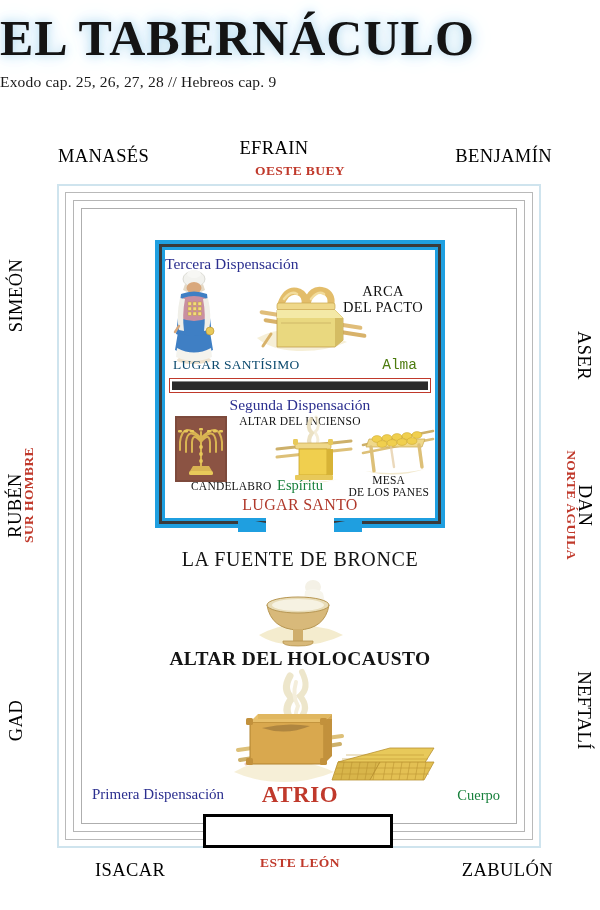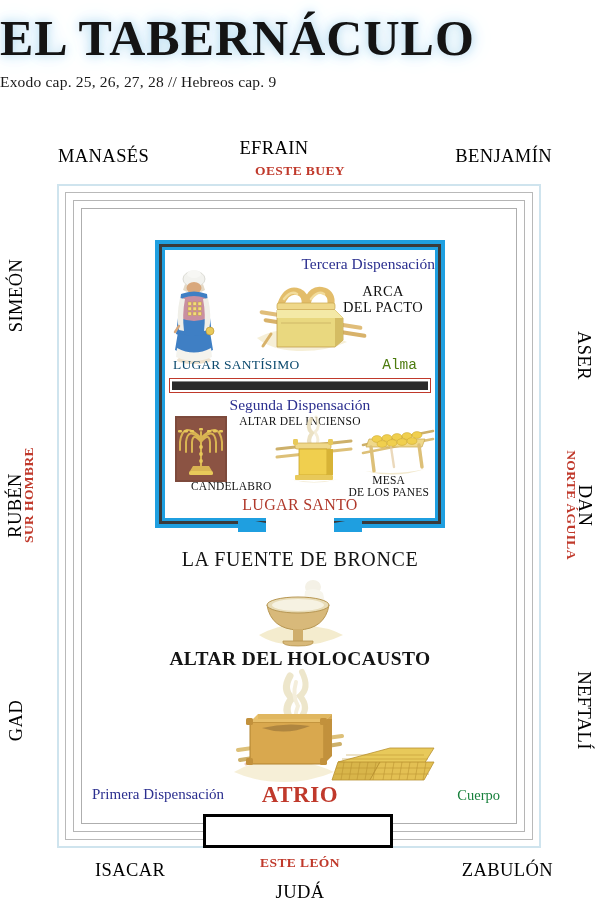--- a/index.html
+++ b/index.html
@@ -68,21 +68,21 @@
     position: absolute; left: 155px; top: 240px; width: 290px; height: 288px;
     background: #1f9fe0; padding: 4px;
   }
   .sanct-dark { width: 100%; height: 100%; background: #3a3a3a; padding: 3px; position: relative; }
   .sanct-blue2 { width: 100%; height: 100%; background: #1f9fe0; padding: 3px; }
   .sanct-inner { width: 100%; height: 100%; background: #ffffff; position: relative; overflow: hidden; }
 
   
   .chamber-hoh { position: relative; height: 127px; width: 100%; }
   .lbl-tercera {
-    position: absolute; top: 5px; left: 0; width: 100%; text-align: right;
+    position: absolute; top: 5px; left: 0; width: 100%; text-align: left;
     font-family: "Liberation Serif", serif; font-size: 15.5px; color: #2b2f8f; font-weight: normal;
   }
   .lbl-arca {
     position: absolute; top: 33px; right: 12px; text-align: center; line-height: 1.12;
     font-family: "Liberation Serif", serif; font-size: 14.5px; color: #111; letter-spacing: .3px;
   }
   .lbl-santisimo {
     position: absolute; bottom: 4px; left: 8px;
     font-family: "Liberation Serif", serif; font-size: 13.5px; color: #0c4a6e; letter-spacing: .2px;
   }
@@ -171,21 +171,20 @@
     <div class="subtitle">Exodo cap. 25, 26, 27, 28  //  Hebreos cap. 9</div>
   </div>
 
   <div class="tribe big t-manases">MANASÉS</div>
   <div class="tribe big t-efrain">EFRAIN</div>
   <div class="tribe dir t-oestebuey">OESTE BUEY</div>
   <div class="tribe big t-benjamin">BENJAMÍN</div>
 
   <div class="tribe big t-isacar">ISACAR</div>
   <div class="tribe dir t-esteleon">ESTE  LEÓN</div>
-  <div class="tribe big t-juda">JUDÁ</div>
   <div class="tribe big t-zabulon">ZABULÓN</div>
 
   <div class="vbox t-simeon">
     <span class="tribe big vrot-l">SIMEÓN</span>
   </div>
   <div class="vbox t-sur">
     <span class="tribe dir vrot-l">SUR HOMBRE</span>
   </div>
   <div class="vbox t-ruben">
     <span class="tribe big vrot-l">RUBÉN</span>
@@ -354,20 +353,21 @@
                     <ellipse cx="51" cy="22" rx="5" ry="3.4"></ellipse>
                 </g>
                 <path d="M10 28 l3 24" stroke="#ddc078" stroke-width="3.4" stroke-linecap="round"></path>
                 <path d="M58 26 l3 22" stroke="#ddc078" stroke-width="3.4" stroke-linecap="round"></path>
                 <path d="M30 28 l3 20" stroke="#e3caa0" stroke-width="2.4" stroke-linecap="round" opacity=".7"></path>
                 <path d="M4 52 q30 8 60 -2 q-30 7 -60 2Z" fill="#efe4c2" opacity=".8"></path>
               </svg>
             </div>
 
             <div class="lbl-candelabro">CANDELABRO</div>
+            <div class="lbl-espiritu">Espíritu</div>
             <div class="lbl-mesa">
               <span>MESA</span><br>
               <span>DE LOS PANES</span>
             </div>
             <div class="lbl-lugarsanto">LUGAR SANTO</div>
           </div>
 
         </div>
       </div>
     </div>

